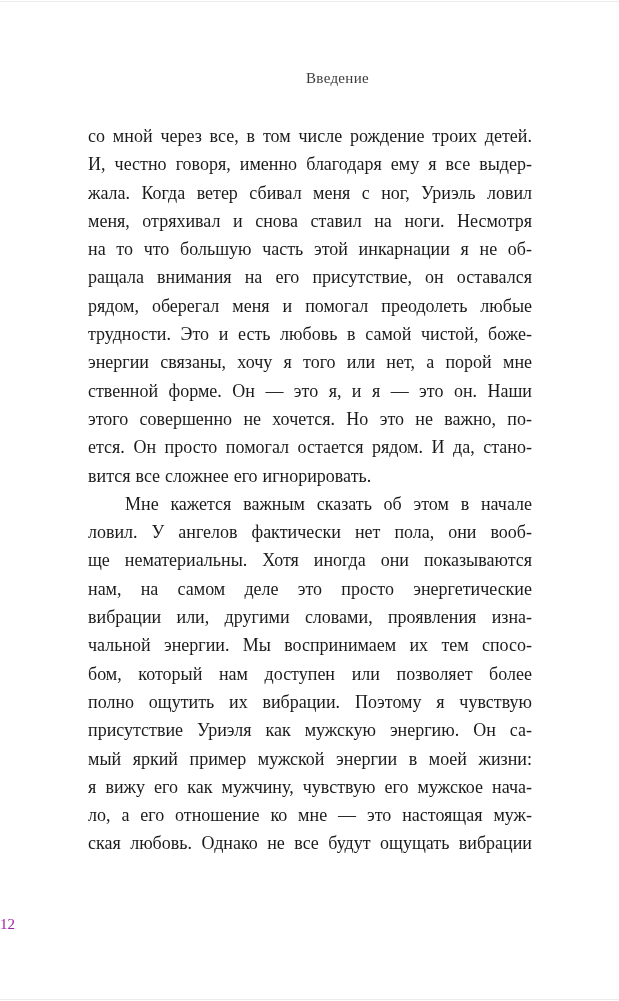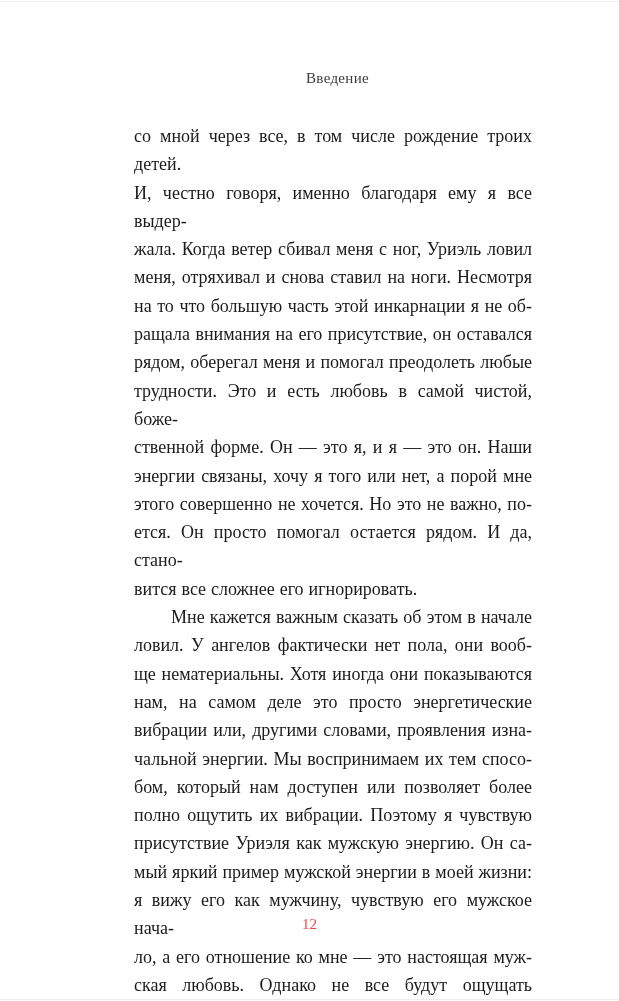--- a/index.html
+++ b/index.html
@@ -41,55 +41,54 @@
     left: 88px;
     width: 444px;
     font-size: 18px;
     line-height: 28.3px;
     color: #1b1b1b;
   }
   .line {
     text-align: justify;
     text-align-last: justify;
     word-spacing: 0.5px;
-    margin-left: 46px;
   }
   .line.last {
     text-align-last: left;
   }
   .line.indent {
     text-indent: 37px;
   }
   .folio {
     position: absolute;
     top: 916px;
     left: 0;
     width: 100%;
-    text-align: center;
+    text-align: left;
     font-size: 15px;
-    color: #ef4444;
+    color: #a21caf;
   }
 </style>
 </head>
 <body>
 
 <div class="page">
   <div class="edge-line edge-top"></div>
   <div class="running-head">Введение</div>
   <div class="body-text">
       <div class="line">со мной через все, в том числе рождение троих детей.</div>
       <div class="line">И, честно говоря, именно благодаря ему я все выдер-</div>
       <div class="line">жала. Когда ветер сбивал меня с ног, Уриэль ловил</div>
       <div class="line">меня, отряхивал и снова ставил на ноги. Несмотря</div>
       <div class="line">на то что большую часть этой инкарнации я не об-</div>
       <div class="line">ращала внимания на его присутствие, он оставался</div>
       <div class="line">рядом, оберегал меня и помогал преодолеть любые</div>
       <div class="line">трудности. Это и есть любовь в самой чистой, боже-</div>
+      <div class="line">энергии связаны, хочу я того или нет, а порой мне</div>
       <div class="line">ственной форме. Он — это я, и я — это он. Наши</div>
-      <div class="line">энергии связаны, хочу я того или нет, а порой мне</div>
       <div class="line">этого совершенно не хочется. Но это не важно, по-</div>
       <div class="line">ется. Он просто помогал остается рядом. И да, стано-</div>
       <div class="line last">вится все сложнее его игнорировать.</div>
       <div class="line indent">Мне кажется важным сказать об этом в начале</div>
       <div class="line">ловил. У ангелов фактически нет пола, они вооб-</div>
       <div class="line">ще нематериальны. Хотя иногда они показываются</div>
       <div class="line">нам, на самом деле это просто энергетические</div>
       <div class="line">вибрации или, другими словами, проявления изна-</div>
       <div class="line">чальной энергии. Мы воспринимаем их тем спосо-</div>
       <div class="line">бом, который нам доступен или позволяет более</div>

